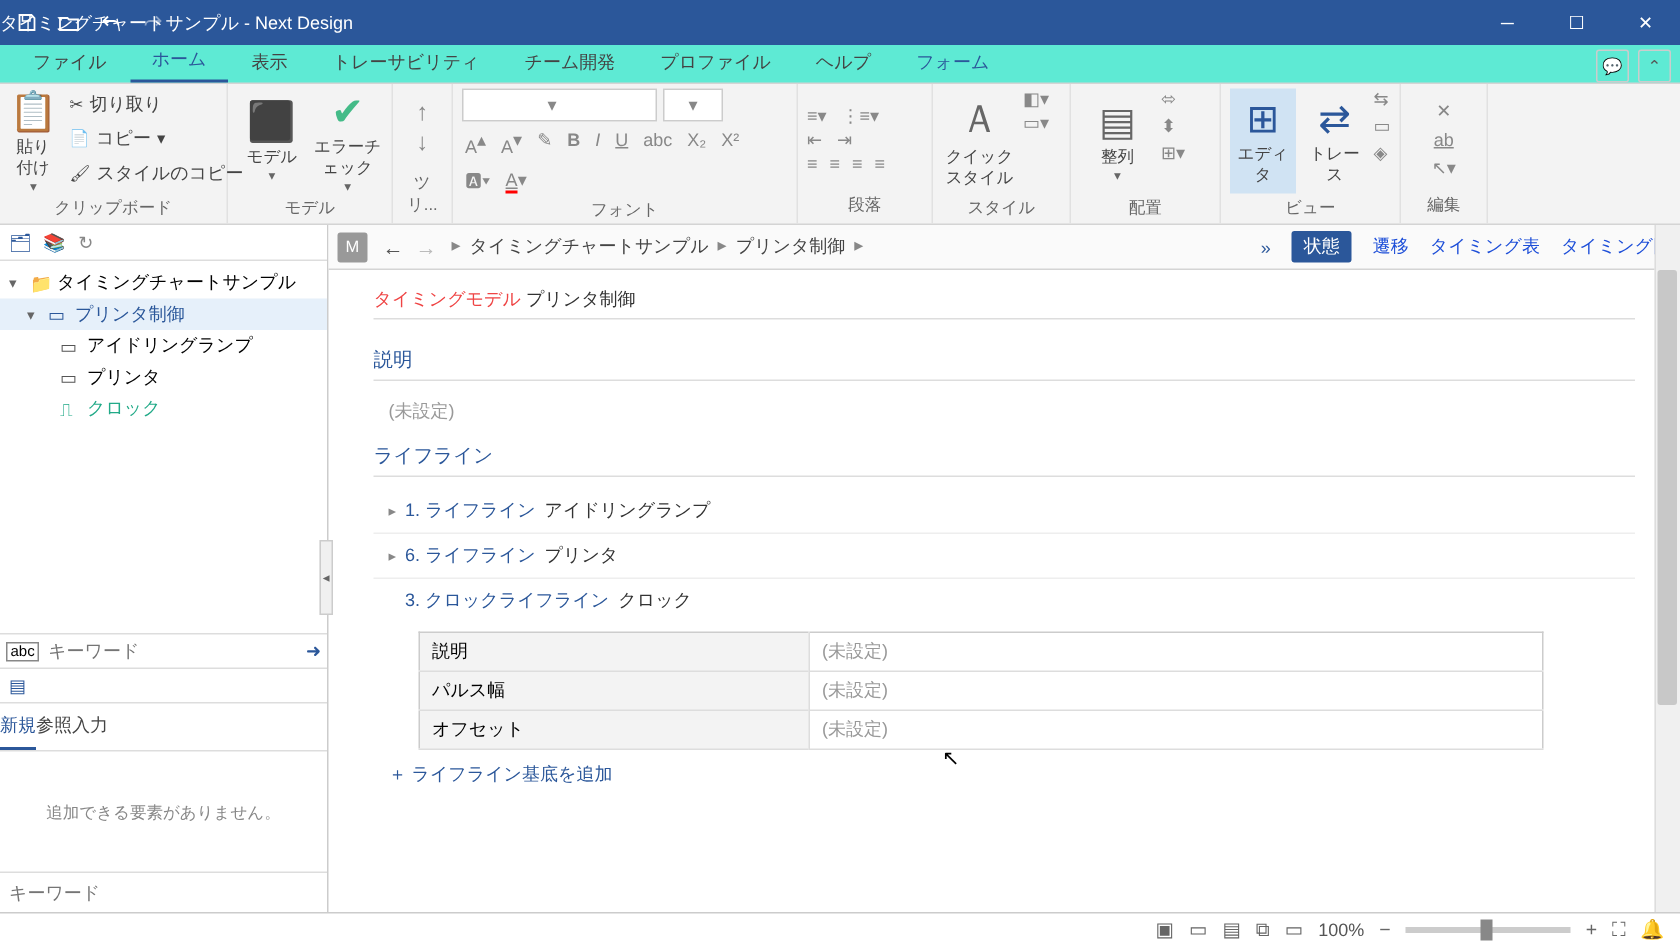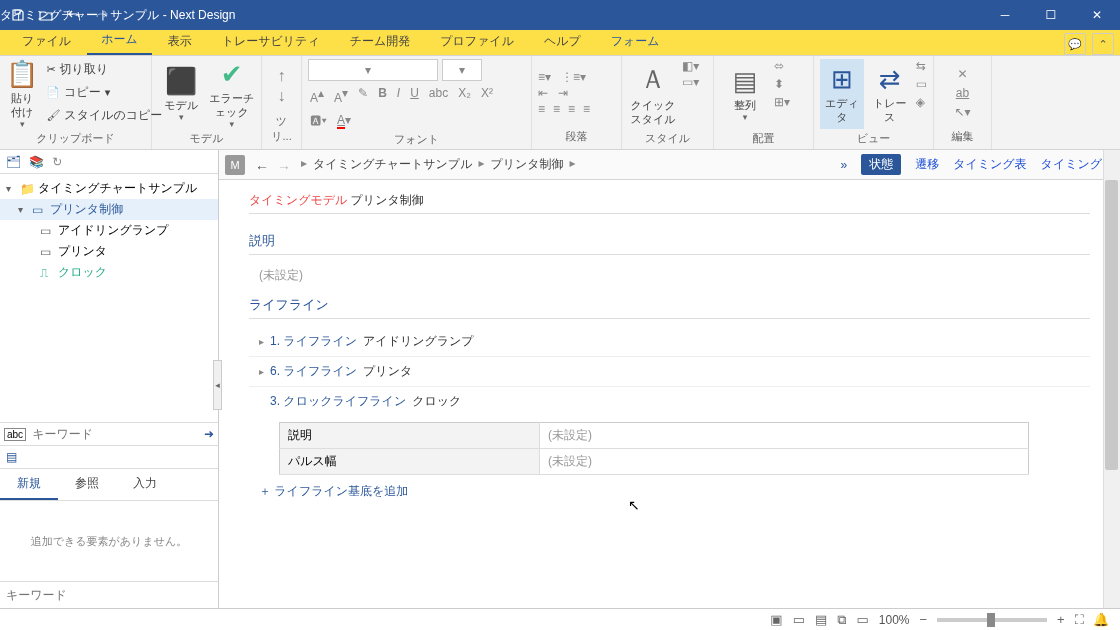--- a/index.html
+++ b/index.html
@@ -4,21 +4,21 @@
 <style>
 *{margin:0;padding:0;box-sizing:border-box;font-family:"Yu Gothic UI","Meiryo",sans-serif;font-size:12px}
 body{width:1120px;height:630px;background:#fff;overflow:hidden;position:relative}
 .titlebar{height:30px;background:#2b579a;color:#fff;display:flex;align-items:center;position:relative}
 .qat{display:flex;gap:0;padding-left:4px}
 .qat-btn{width:28px;height:30px;display:flex;align-items:center;justify-content:center;color:#fff;cursor:pointer}
 .qat-btn.dis{opacity:.45}
 .title{position:absolute;left:0;right:0;font-size:12px;pointer-events:none}
 .winctl{display:flex;margin-left:auto}
 .winctl div{width:46px;height:30px;display:flex;align-items:center;justify-content:center;cursor:pointer}
-.tabbar{height:26px;background:#fde047;display:flex;align-items:flex-end;border-bottom:1px solid #d4d4d4;padding-left:8px;gap:2px;position:relative}
+.tabbar{height:26px;background:#5eead4;display:flex;align-items:flex-end;border-bottom:1px solid #d4d4d4;padding-left:8px;gap:2px;position:relative}
 .tab{padding:5px 14px;font-size:12px;color:#444;cursor:pointer}
 .tab.active{color:#2b579a;border-bottom:2px solid #2b579a;font-weight:500}
 .tabext{margin-left:auto;display:flex;align-items:center;gap:6px;padding-right:6px}
 .tabext div{width:22px;height:22px;display:flex;align-items:center;justify-content:center;border:1px solid #ccc;border-radius:2px;cursor:pointer;font-size:11px;color:#555}
 .ribbon{height:94px;background:#f3f3f3;border-bottom:1px solid #d4d4d4;display:flex}
 .rgroup{display:flex;flex-direction:column;border-right:1px solid #e1e1e1;padding:3px 6px}
 .rgbody{flex:1;display:flex;align-items:flex-start;gap:4px}
 .rglabel{text-align:center;font-size:11px;color:#666;padding:2px 0}
 .bigbtn{display:flex;flex-direction:column;align-items:center;justify-content:center;width:50px;height:70px;cursor:pointer}
 .bigbtn .ico{font-size:26px;color:#666;margin-bottom:2px}
@@ -32,21 +32,21 @@
 .tree{flex:0 0 auto;padding:4px 0;font-size:12px}
 .tn{display:flex;align-items:center;gap:4px;padding:2px 6px;cursor:pointer;white-space:nowrap}
 .tn.d1{padding-left:18px}
 .tn.d2{padding-left:40px}
 .tn.sel{background:#e6f0fa;color:#2b579a}
 .tn .exp{width:10px;color:#666;font-size:10px}
 .tn .ic{width:14px;color:#555}
 .searchrow{display:flex;align-items:center;gap:6px;padding:4px;border-top:1px solid #ddd}
 .searchrow input{flex:1;border:none;outline:none;font-size:12px;color:#666}
 .addtabs{display:flex;border-top:1px solid #ddd;border-bottom:1px solid #ddd}
-.addtab{padding:6px 17px;font-size:12px;color:#444;cursor:pointer}
+.addtab{padding:6px 0;font-size:12px;color:#444;cursor:pointer}
 .addtab.active{border-bottom:2px solid #2b579a;color:#2b579a}
 .addbody{flex:1;display:flex;align-items:center;justify-content:center;font-size:11px;color:#888}
 .kwrow{border-top:1px solid #ddd;padding:6px}
 .kwrow input{width:100%;border:none;outline:none;font-size:12px;color:#999}
 .main{flex:1;display:flex;flex-direction:column;position:relative}
 .main-tb{height:30px;display:flex;align-items:center;border-bottom:1px solid #d4d4d4;padding:0 6px;gap:10px;background:#fafafa}
 .main-tb .m{width:20px;height:20px;background:#999;color:#fff;display:flex;align-items:center;justify-content:center;font-size:11px;border-radius:2px}
 .main-tb .nav{display:flex;gap:8px;color:#555}
 .main-tb .nav span{cursor:pointer;font-size:14px}
 .main-tb .crumb{display:flex;gap:6px;font-size:12px;color:#444}
@@ -376,20 +376,24 @@
       <table class="props">
         <tbody>
             <tr>
               <td>説明</td>
               <td class="blankv">(未設定)</td>
             </tr>
         <tr>
               <td>パルス幅</td>
               <td class="blankv">(未設定)</td>
             </tr>
+        <tr>
+              <td>オフセット</td>
+              <td class="blankv">(未設定)</td>
+            </tr>
       </tbody>
         </table>
       <div class="addlf">＋ ライフライン基底を追加</div>
     </div>
     <div class="scrollbar">
         <div class="sbthumb"></div>
       </div>
   </div>
 </div>
 

